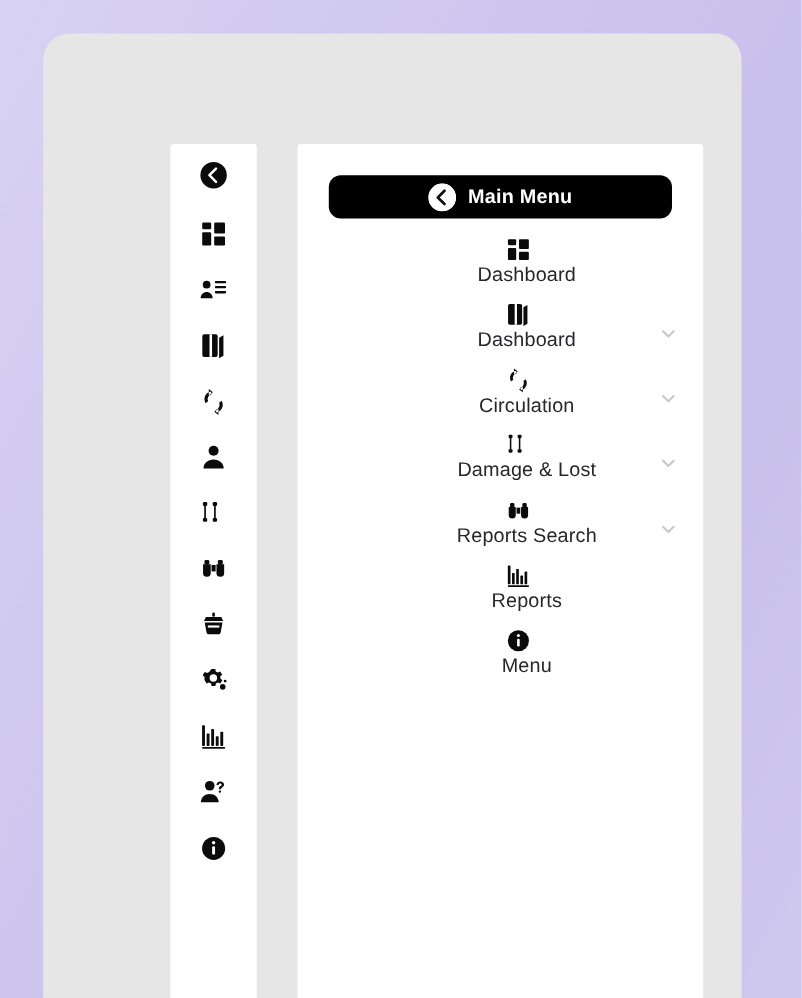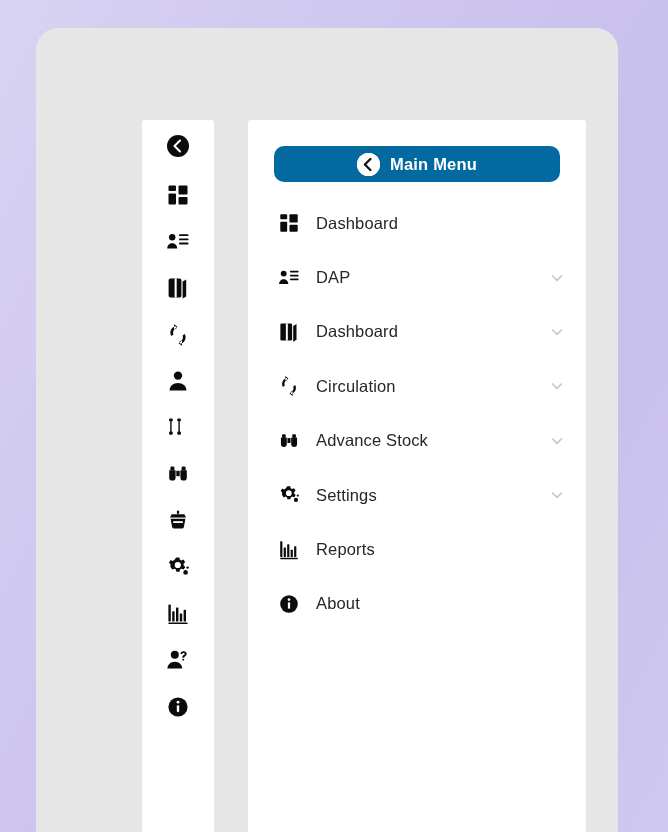--- a/index.html
+++ b/index.html
@@ -63,21 +63,21 @@
     overflow: hidden;
   }
 
   
   #menu-header {
     position: absolute;
     left: 26px;
     top: 26px;
     width: 286px;
     height: 36px;
-    background: #0369a1;
+    background: #000000;
     border-radius: 10px;
     display: flex;
     align-items: center;
     justify-content: center;
     gap: 10px;
     cursor: pointer;
   }
   #menu-header .back-circle {
     width: 23px;
     height: 23px;
@@ -105,20 +105,21 @@
     width: 338px;
   }
   .menu-row {
     position: relative;
     height: 54.4px;
     display: flex;
     align-items: center;
     padding-left: 29px;
     box-sizing: border-box;
     cursor: pointer;
+    flex-direction: column;
   }
   .menu-icon {
     width: 24px;
     height: 24px;
     flex: 0 0 auto;
     display: flex;
     align-items: center;
     justify-content: center;
   }
   .menu-icon svg { display: block; width: 22px; height: 22px; }
@@ -300,90 +301,75 @@
               <rect x="12.5" y="2.5" width="9" height="9" rx="1"></rect>
               <rect x="2.5" y="10.5" width="7.5" height="11" rx="1"></rect>
               <rect x="12.5" y="14" width="9" height="7.5" rx="1"></rect>
             </svg>
           </span>
           <span class="menu-label">Dashboard</span>
         </div>
         <div class="menu-row">
           <span class="menu-icon">
             <svg viewBox="0 0 24 24" width="22" height="22" fill="#0b0b0b">
-              <circle cx="6.2" cy="7.2" r="3.2"></circle>
-              <path d="M1.2 18.5c0-3.2 2.4-5.2 5-5.2s5 2 5 5.2z"></path>
-              <rect x="13" y="4.2" width="9.5" height="1.9" rx="0.9"></rect>
-              <rect x="13" y="8.4" width="9.5" height="1.9" rx="0.9"></rect>
-              <rect x="13" y="12.6" width="9.5" height="1.9" rx="0.9"></rect>
-            </svg>
-          </span>
-          <span class="menu-label">DAP</span>
-          <span class="menu-caret">
-            <svg width="14" height="14" viewBox="0 0 14 14">
-              <path d="M2.6 5 L7 9.4 L11.4 5" fill="none" stroke="#c8c8cc" stroke-width="1.7" stroke-linecap="round" stroke-linejoin="round"></path>
-            </svg>
-          </span>
-        </div>
-        <div class="menu-row">
-          <span class="menu-icon">
-            <svg viewBox="0 0 24 24" width="22" height="22" fill="#0b0b0b">
               <path d="M4.2 2.6h9.6a1.6 1.6 0 0 1 1.6 1.6v15.6a1.6 1.6 0 0 1-1.6 1.6H4.2a1.6 1.6 0 0 1-1.6-1.6V4.2a1.6 1.6 0 0 1 1.6-1.6z"></path>
               <rect x="8.6" y="2.6" width="2.1" height="18.8" fill="#ffffff"></rect>
               <path d="M16.6 5.4l3.6-2v17.1l-3.6 2z"></path>
             </svg>
           </span>
           <span class="menu-label">Dashboard</span>
           <span class="menu-caret">
             <svg width="14" height="14" viewBox="0 0 14 14">
               <path d="M2.6 5 L7 9.4 L11.4 5" fill="none" stroke="#c8c8cc" stroke-width="1.7" stroke-linecap="round" stroke-linejoin="round"></path>
             </svg>
           </span>
         </div>
         <div class="menu-row">
           <span class="menu-icon">
             <svg viewBox="0 0 24 24" width="22" height="22" fill="#0b0b0b">
               <path d="M9.6 3.2c-3 .7-5.2 3.3-5.2 6.5 0 1.2.3 2.3.9 3.3l2.1-1.6a4.3 4.3 0 0 1 3.1-6zM8 1.2l3.4 2.6L8 6.4z"></path>
               <path d="M14.4 20.8c3-.7 5.2-3.3 5.2-6.5 0-1.2-.3-2.3-.9-3.3l-2.1 1.6a4.3 4.3 0 0 1-3.1 6zM16 22.8l-3.4-2.6L16 17.6z"></path>
             </svg>
           </span>
           <span class="menu-label">Circulation</span>
+          <span class="menu-caret">
+            <svg width="14" height="14" viewBox="0 0 14 14">
+              <path d="M2.6 5 L7 9.4 L11.4 5" fill="none" stroke="#c8c8cc" stroke-width="1.7" stroke-linecap="round" stroke-linejoin="round"></path>
+            </svg>
+          </span>
+        </div>
+        <div class="menu-row">
+          <span class="menu-icon">
+            <svg viewBox="0 0 24 24" width="22" height="22" fill="#0b0b0b">
+              <rect x="3.1" y="2.4" width="3.6" height="3.2" rx="1"></rect>
+              <rect x="4.2" y="5.4" width="1.4" height="10.6"></rect>
+              <rect x="3.1" y="15.6" width="3.6" height="3.2" rx="1"></rect>
+              <rect x="11.3" y="2.4" width="3.6" height="3.2" rx="1"></rect>
+              <rect x="12.4" y="5.4" width="1.4" height="10.6"></rect>
+              <rect x="11.3" y="15.6" width="3.6" height="3.2" rx="1"></rect>
+            </svg>
+          </span>
+          <span class="menu-label">Damage &amp; Lost</span>
           <span class="menu-caret">
             <svg width="14" height="14" viewBox="0 0 14 14">
               <path d="M2.6 5 L7 9.4 L11.4 5" fill="none" stroke="#c8c8cc" stroke-width="1.7" stroke-linecap="round" stroke-linejoin="round"></path>
             </svg>
           </span>
         </div>
         <div class="menu-row">
           <span class="menu-icon">
             <svg viewBox="0 0 24 24" width="22" height="22" fill="#0b0b0b">
               <path d="M3.2 8.2h6.4v7.2a3.2 3.2 0 0 1-6.4 0z"></path>
               <rect x="4.4" y="4.6" width="4" height="4" rx="1.2"></rect>
               <path d="M14.4 8.2h6.4v7.2a3.2 3.2 0 0 1-6.4 0z"></path>
               <rect x="15.6" y="4.6" width="4" height="4" rx="1.2"></rect>
               <rect x="10.3" y="8.8" width="3.4" height="5.4"></rect>
             </svg>
           </span>
-          <span class="menu-label">Advance Stock</span>
-          <span class="menu-caret">
-            <svg width="14" height="14" viewBox="0 0 14 14">
-              <path d="M2.6 5 L7 9.4 L11.4 5" fill="none" stroke="#c8c8cc" stroke-width="1.7" stroke-linecap="round" stroke-linejoin="round"></path>
-            </svg>
-          </span>
-        </div>
-        <div class="menu-row">
-          <span class="menu-icon">
-            <svg viewBox="0 0 24 24" width="22" height="22" fill="#0b0b0b">
-              <path d="M10.2 2.4h3.2l.4 2.1 1.7.9 2-.9 1.7 2.7-1.6 1.4.1 1.9 1.6 1.4-1.7 2.7-2-.9-1.7.9-.4 2.1h-3.2l-.4-2.1-1.7-.9-2 .9-1.7-2.7L4.4 11l.1-1.9-1.6-1.4 1.7-2.7 2 .9 1.7-.9z"></path>
-              <circle cx="11.8" cy="10" r="3.1" fill="#ffffff"></circle>
-              <circle cx="19.6" cy="17.4" r="2.3"></circle>
-              <circle cx="21.6" cy="12.6" r="1.2"></circle>
-            </svg>
-          </span>
-          <span class="menu-label">Settings</span>
+          <span class="menu-label">Reports Search</span>
           <span class="menu-caret">
             <svg width="14" height="14" viewBox="0 0 14 14">
               <path d="M2.6 5 L7 9.4 L11.4 5" fill="none" stroke="#c8c8cc" stroke-width="1.7" stroke-linecap="round" stroke-linejoin="round"></path>
             </svg>
           </span>
         </div>
         <div class="menu-row">
           <span class="menu-icon">
             <svg viewBox="0 0 24 24" width="22" height="22" fill="#0b0b0b">
               <rect x="2.4" y="2.4" width="2.4" height="17.2" rx="0.6"></rect>
@@ -397,18 +383,18 @@
           <span class="menu-label">Reports</span>
         </div>
         <div class="menu-row">
           <span class="menu-icon">
             <svg viewBox="0 0 24 24" width="22" height="22" fill="#0b0b0b">
               <circle cx="12" cy="12" r="9.6"></circle>
               <rect x="10.8" y="10.2" width="2.4" height="7" rx="1.1" fill="#ffffff"></rect>
               <circle cx="12" cy="7.2" r="1.4" fill="#ffffff"></circle>
             </svg>
           </span>
-          <span class="menu-label">About</span>
+          <span class="menu-label">Menu</span>
         </div>
       </div>
   </div>
 
 </div>
 
 </body></html>

